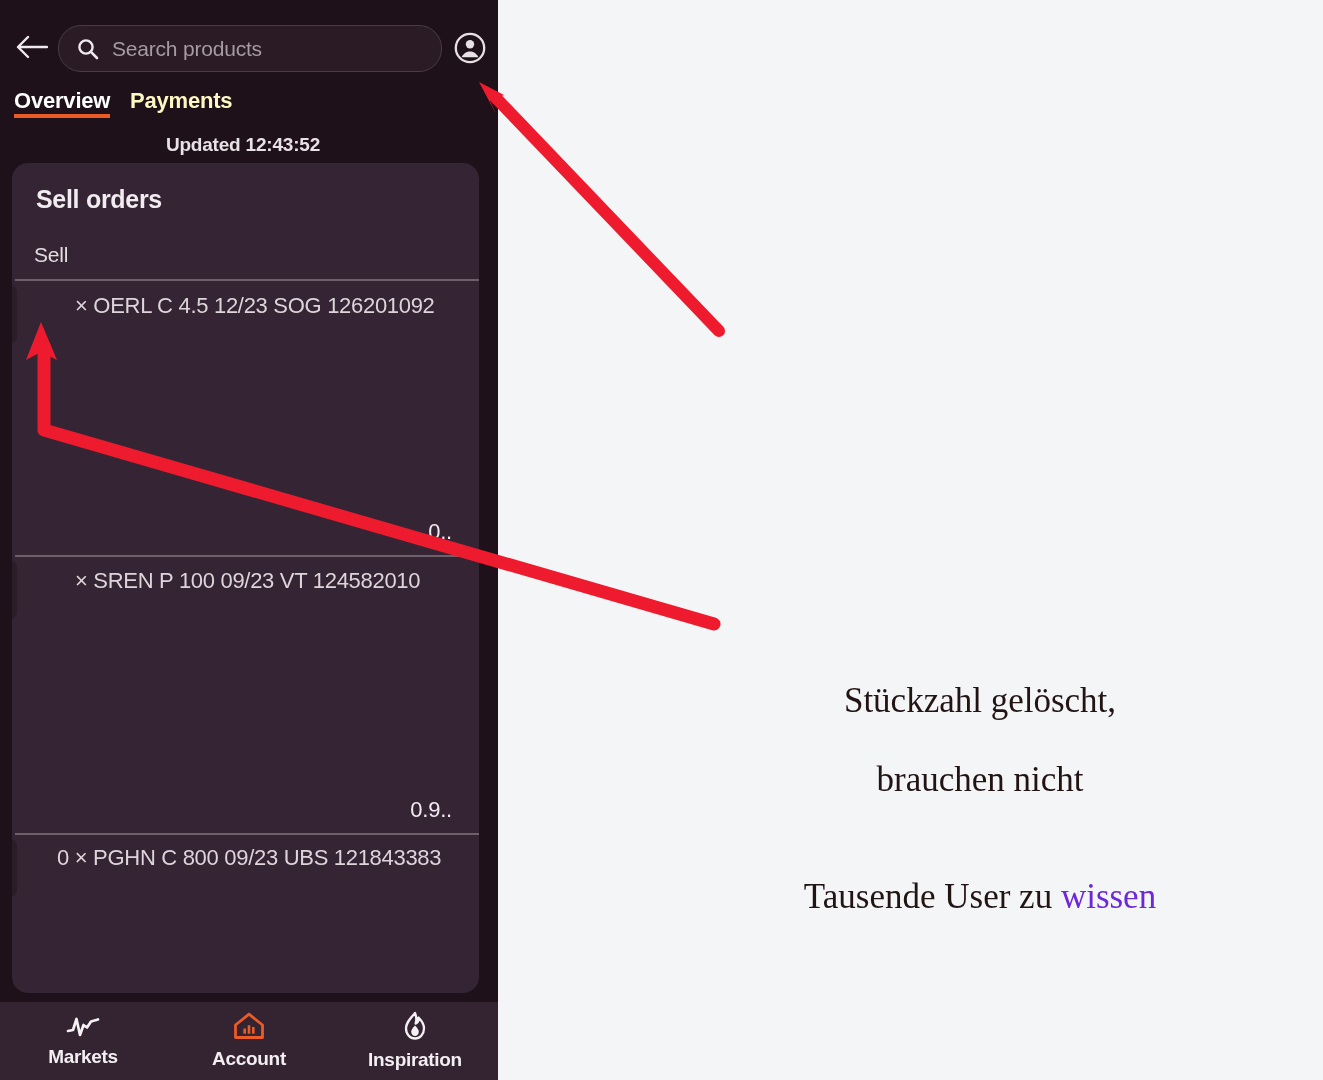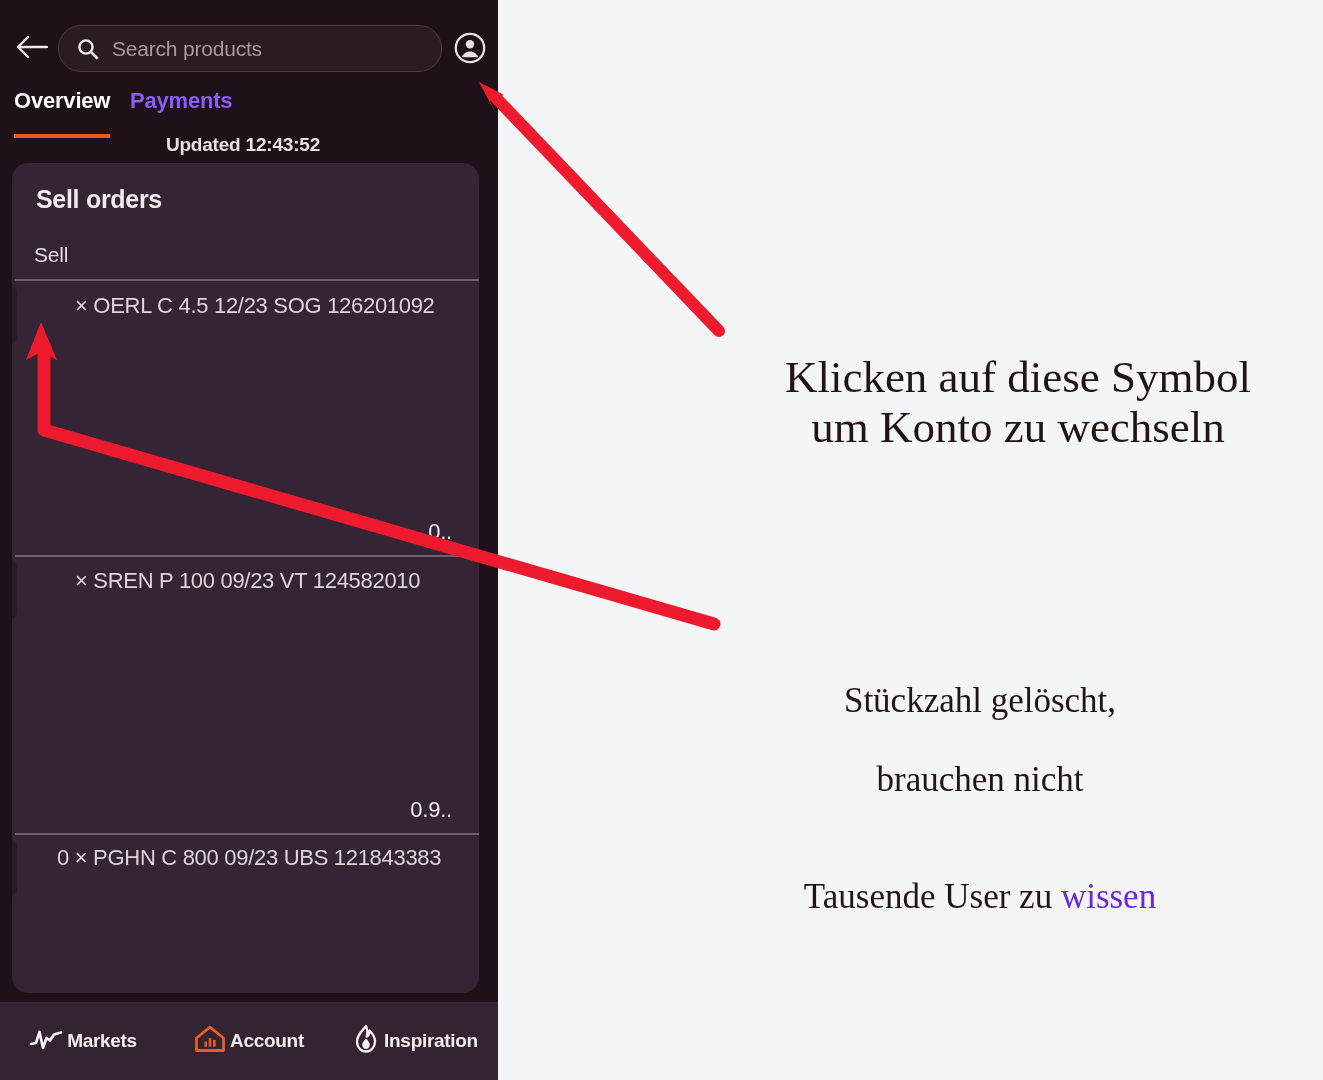--- a/index.html
+++ b/index.html
@@ -88,31 +88,31 @@
     left: 0; top: 88px;
     width: 498px;
     height: 38px;
   }
   .tab {
     position: absolute;
     top: 0;
     font-size: 22px;
     letter-spacing: -0.2px;
     cursor: pointer;
-    padding-bottom: 20px;
+    padding-bottom: 0;
   }
   .tab.active {
     left: 14px;
     color: #ffffff;
     font-weight: bold;
     border-bottom: 4px solid #ea5b27;
   }
   .tab.inactive {
     left: 130px;
-    color: #8b5cf6;
+    color: #fef9c3;
     font-weight: bold;
   }
 
   
   #updated-line {
     position: absolute;
     left: 0; top: 134px;
     width: 498px;
     text-align: center;
     color: #e8e2e6;
@@ -188,21 +188,21 @@
     position: absolute;
     left: 0; bottom: 0;
     width: 498px;
     height: 78px;
     background: #342432;
     display: flex;
   }
   .nav-item {
     flex: 1;
     display: flex;
-    flex-direction: row;
+    flex-direction: column;
     align-items: center;
     justify-content: center;
     gap: 4px;
     cursor: pointer;
   }
   .nav-label {
     font-size: 19px;
     font-weight: bold;
     letter-spacing: -0.3px;
   }
@@ -344,22 +344,20 @@
       <line x1="719" y1="331" x2="496" y2="98" stroke="#ee1b2e" stroke-width="12" stroke-linecap="round"></line>
       <path d="M479 82 L504 95 L490 101 L496 114 Z" fill="#ee1b2e"></path>
     </g>
 
     <g>
       <polyline points="714,624 44,430 44,346" fill="none" stroke="#ee1b2e" stroke-width="13" stroke-linecap="round" stroke-linejoin="round"></polyline>
       <path d="M41 322 L57 360 L41 352 L26 360 Z" fill="#ee1b2e"></path>
     </g>
   </svg>
 
-  <div class="note" id="note-1">Klicken auf diese Symbol
-um Konto zu wechseln</div>
 
   <div class="note" id="note-2">
     <div>Stückzahl gelöscht,</div>
     <div>brauchen nicht</div>
     <div>
       <span>Tausende User zu </span><span class="note-emph">wissen</span>
     </div>
   </div>
 
 </div>

